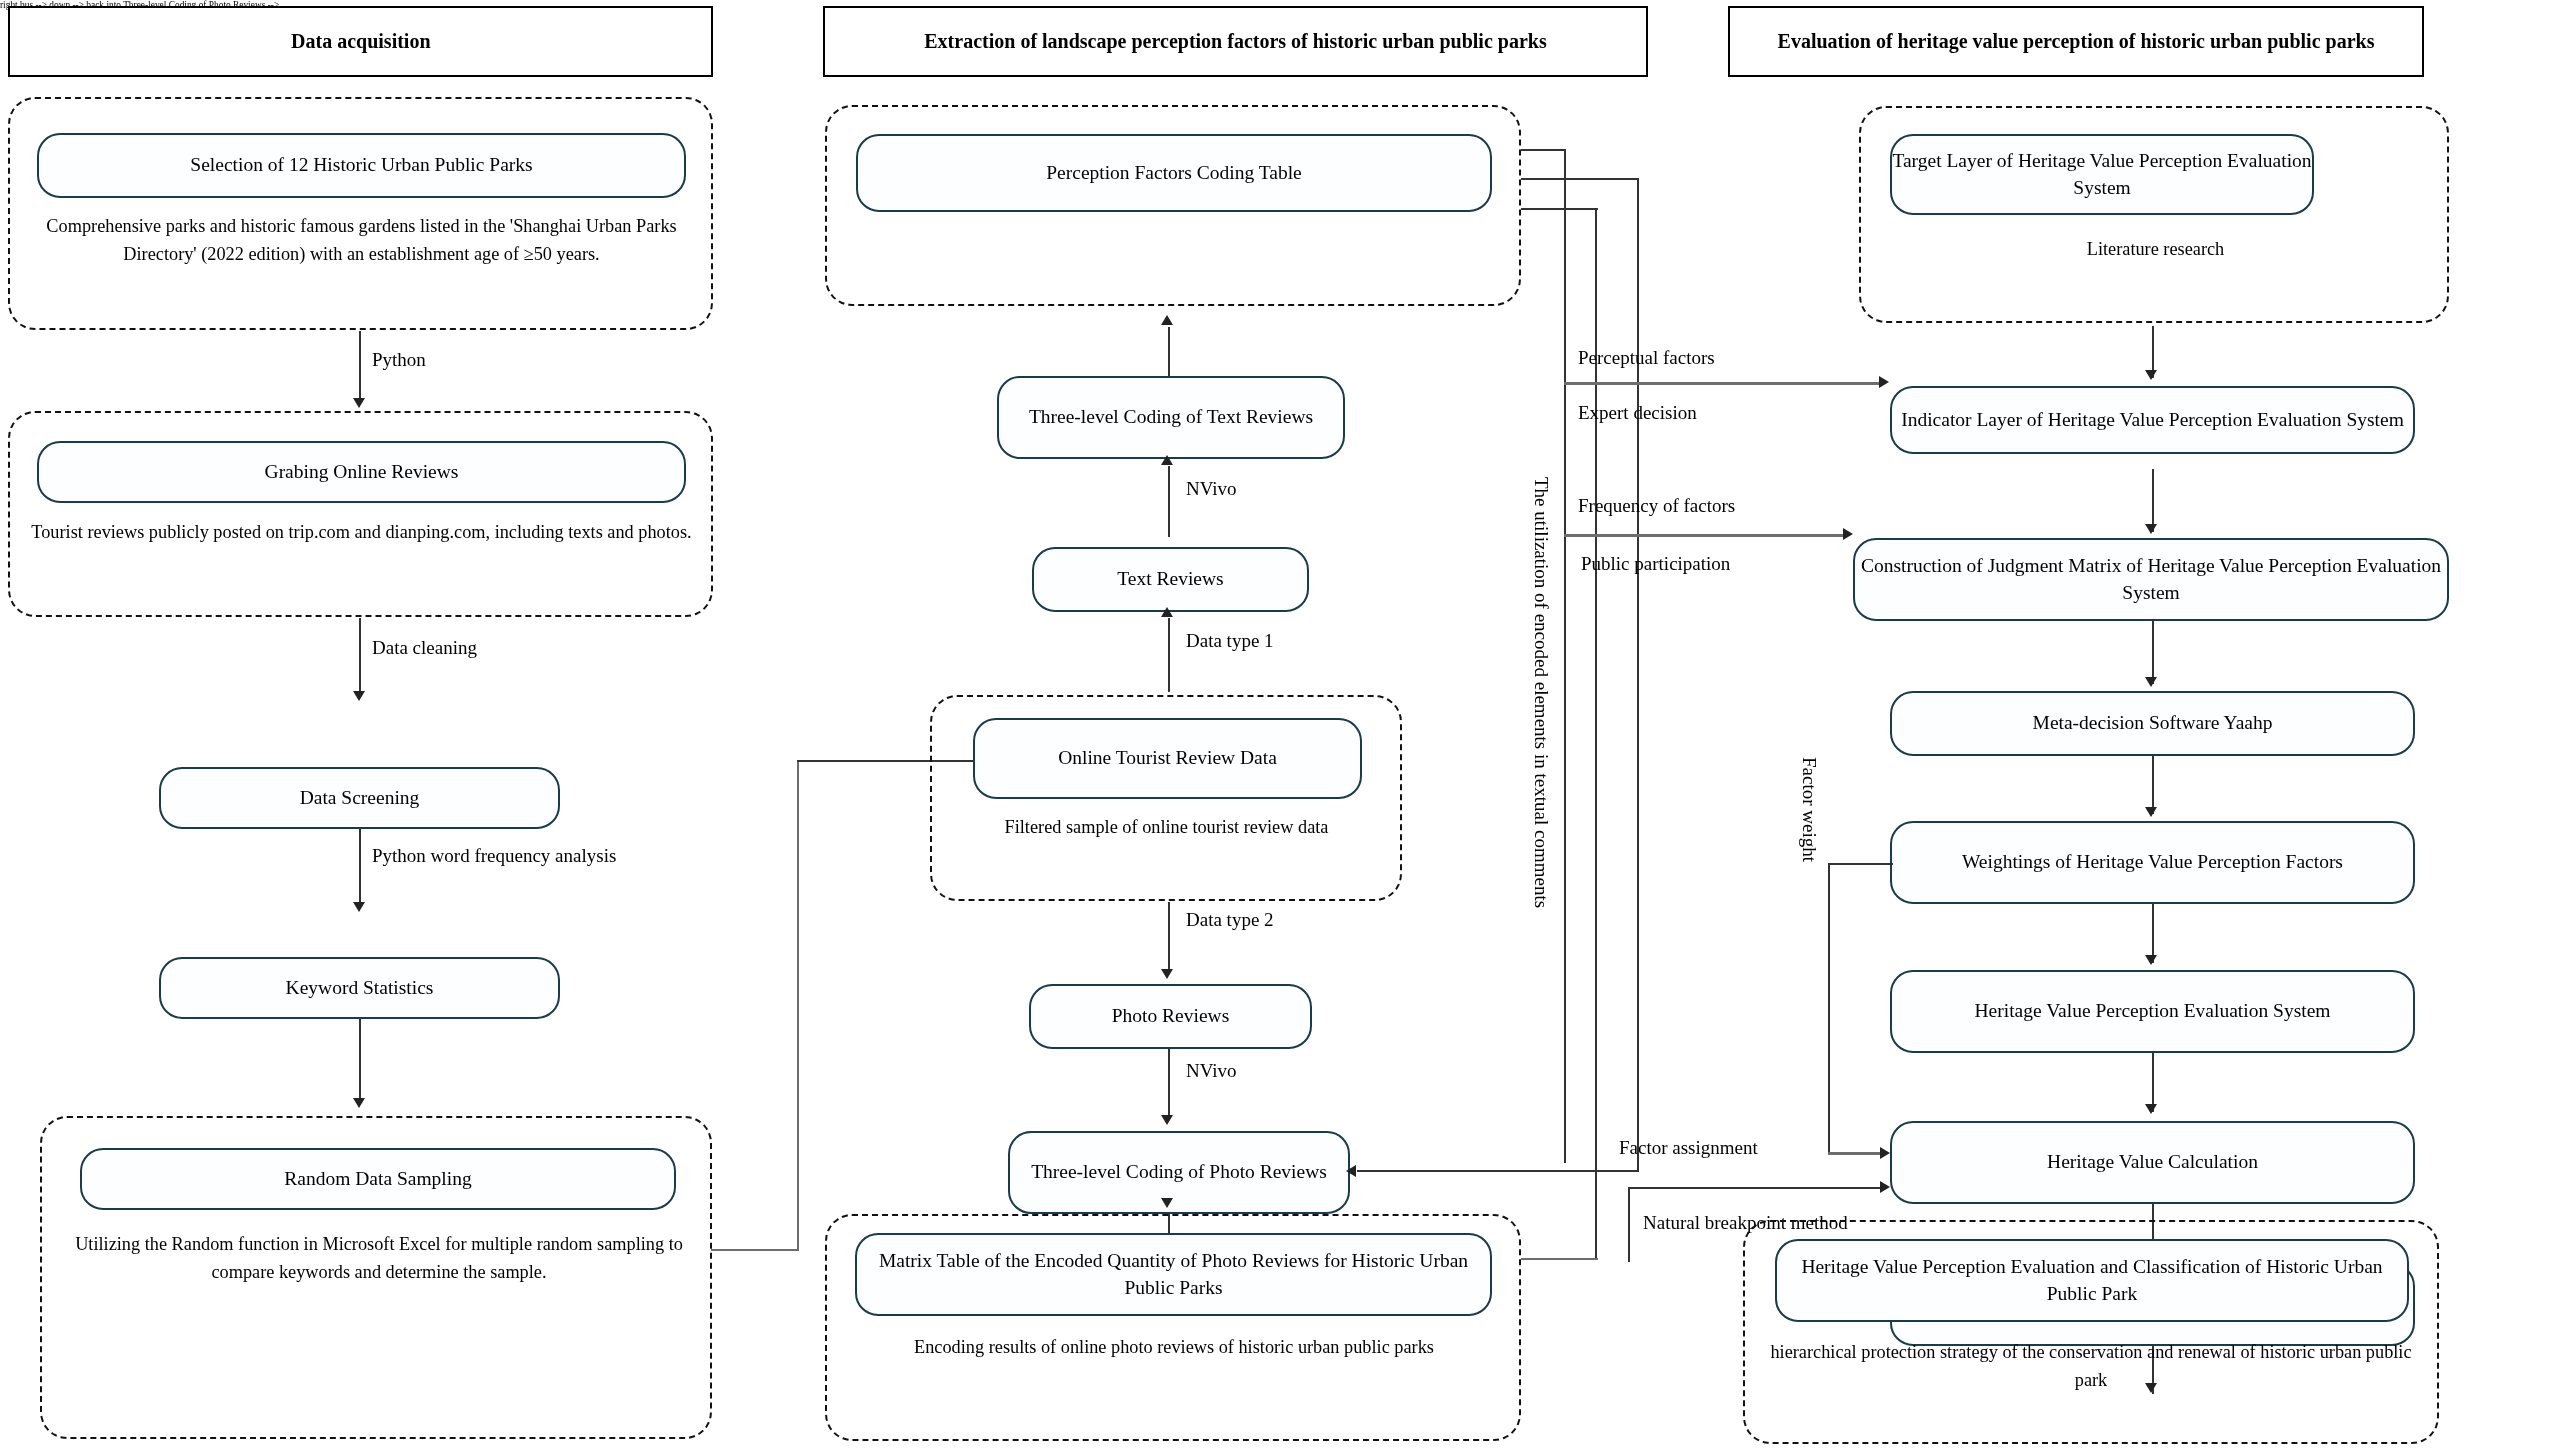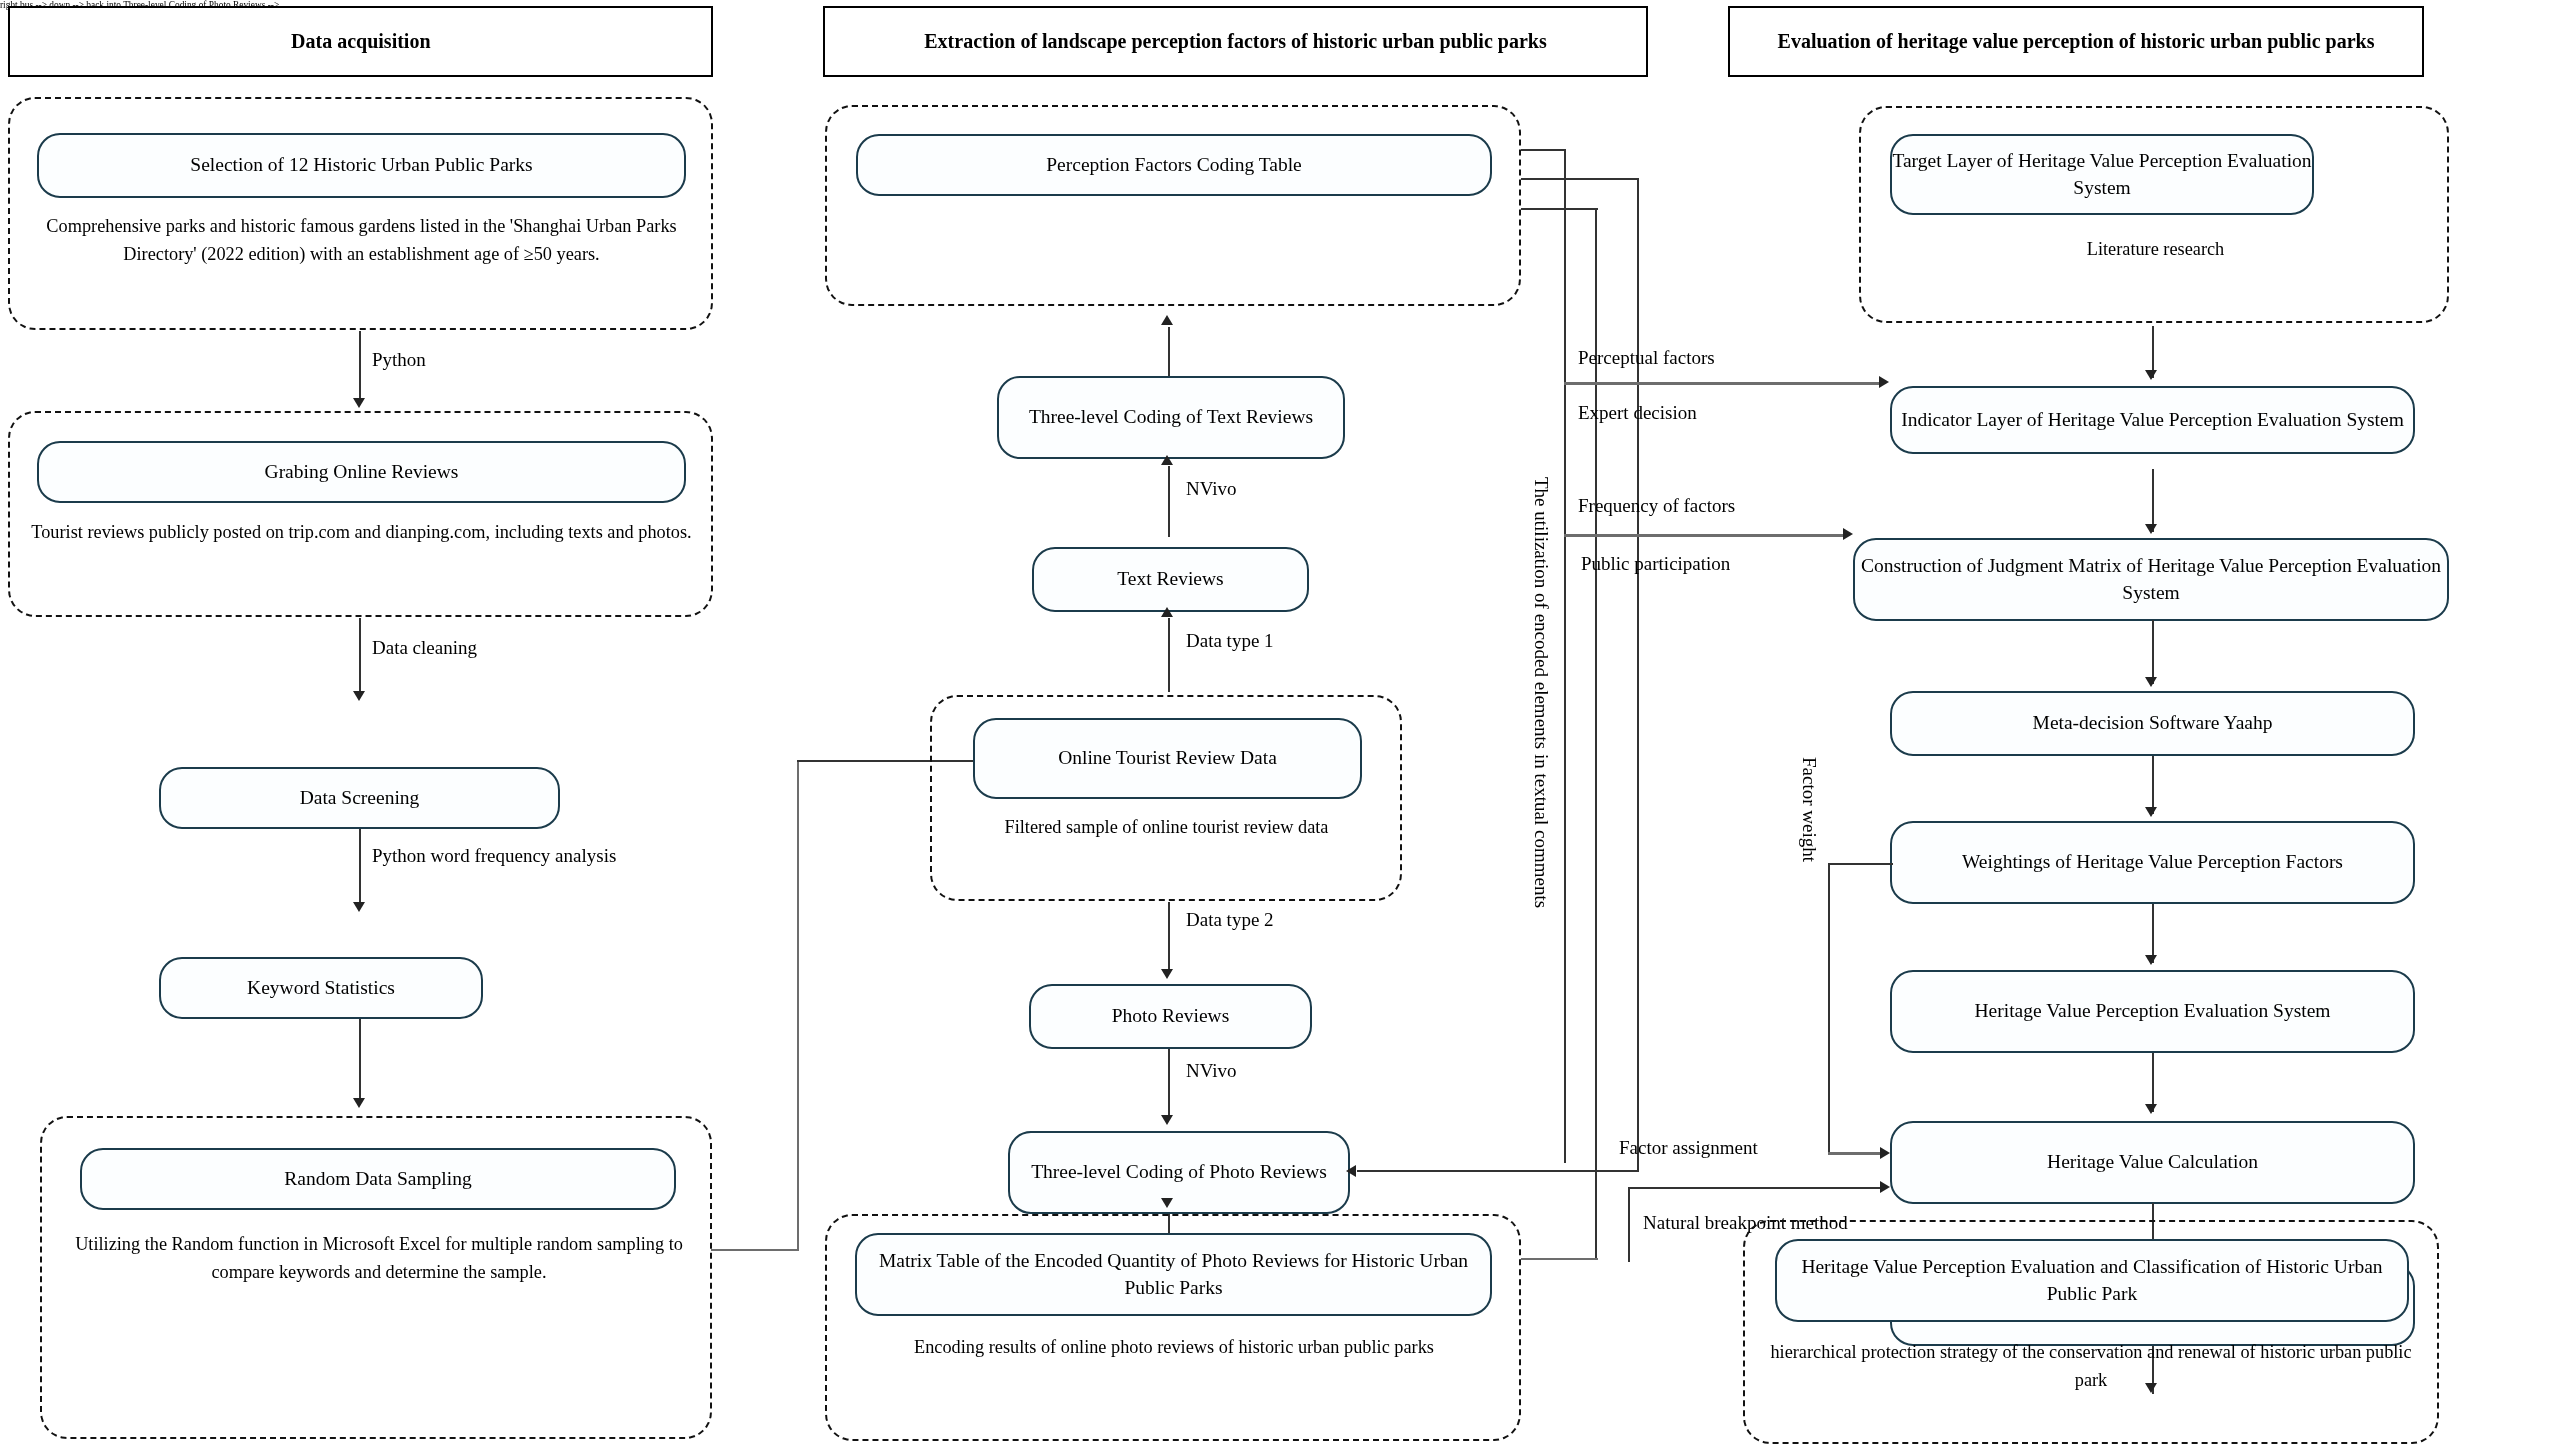--- a/index.html
+++ b/index.html
@@ -82,21 +82,21 @@
 
   
   <div class="node thick fs33" style="left:159px;top:767px;width:401px;height:62px;">Data Screening</div>
 
   
   <div class="vline" style="left:359px;top:829px;height:77px;"></div>
   <div class="arrow-d" style="left:353px;top:902px;"></div>
   <div class="elabel fs32" style="left:372px;top:845px;">Python word frequency analysis</div>
 
   
-  <div class="node thick fs33" style="left:159px;top:957px;width:324px;height:62px;">Keyword Statistics</div>
+  <div class="node thick fs33" style="left:159px;top:957px;width:401px;height:62px;">Keyword Statistics</div>
 
   <div class="vline" style="left:359px;top:1019px;height:83px;"></div>
   <div class="arrow-d" style="left:353px;top:1098px;"></div>
 
   
   <div class="group" style="left:40px;top:1116px;width:672px;height:323px;"></div>
   <div class="node thick fs33" style="left:80px;top:1148px;width:596px;height:62px;">Random Data Sampling</div>
   <div class="caption fs31" style="left:62px;top:1230px;width:634px;">Utilizing the Random function in Microsoft Excel for multiple random sampling to compare keywords and determine the sample.</div>
 
   
@@ -104,21 +104,21 @@
   <div class="vline grey" style="left:797px;top:760px;height:491px;"></div>
   <div class="hline" style="left:797px;top:760px;width:243px;"></div>
   <div class="arrow-r" style="left:1033px;top:754px;"></div>
 
 
   
   <div class="banner fs34" style="left:823px;top:5.9px;width:825px;height:71px;padding:0 9.4px;">Extraction of landscape perception factors of historic urban public parks</div>
 
   
   <div class="group" style="left:825px;top:105px;width:696px;height:201px;"></div>
-  <div class="node thick fs33" style="left:856px;top:134px;width:636px;height:62px;">Perception Factors Coding Table</div>
+  <div class="node thick fs33" style="left:856px;top:134px;width:636px;height:78px;">Perception Factors Coding Table</div>
 
   
   <div class="vline" style="left:1168px;top:327px;height:74px;"></div>
   <div class="arrow-u" style="left:1161px;top:315px;"></div>
 
   
   <div class="node thick fs33" style="left:997px;top:376px;width:348px;height:83px;">Three-level Coding of Text Reviews</div>
 
   <div class="vline" style="left:1168px;top:466px;height:71px;"></div>
   <div class="arrow-u" style="left:1161px;top:455px;"></div>

